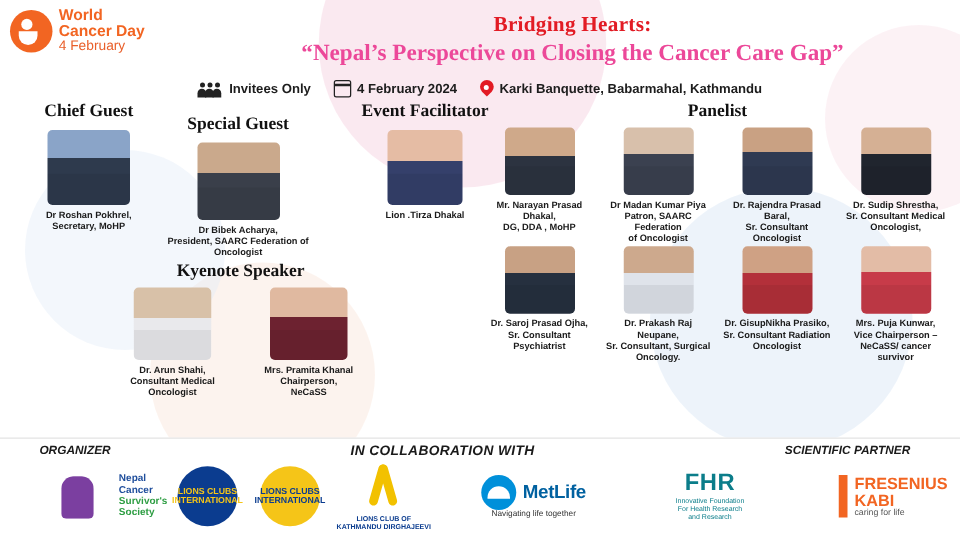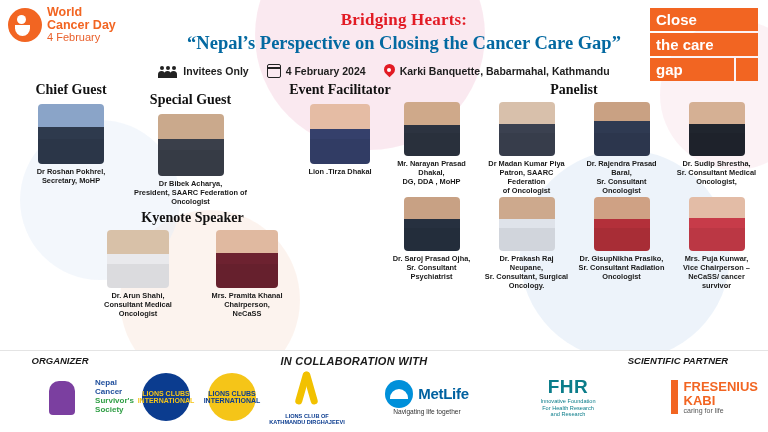--- a/index.html
+++ b/index.html
@@ -26,21 +26,21 @@
   .wcd-mark { width: 34px; height: 34px; border-radius: 50%; background: #f26522; position: relative; flex: 0 0 34px;}
   .wcd-mark::before { content:""; position:absolute; left:9px; top:7px; width:9px; height:9px; border-radius:50%; background:#fff; }
   .wcd-mark::after { content:""; position:absolute; left:7px; top:17px; width:15px; height:11px; border-radius: 0 0 8px 8px; background:#fff; }
   .wcd-text { line-height: 1.05; }
   .wcd-text .l1 { font-size: 12.5px; font-weight: bold; color: #f26522; }
   .wcd-text .l2 { font-size: 12.5px; font-weight: bold; color: #f26522; }
   .wcd-text .l3 { font-size: 11px; color: #e95f2a; }
 
   .title-block { flex: 1; text-align: center; padding-top: 4px; }
   .title-1 { font-family: "Liberation Serif", serif; font-weight: bold; font-size: 17px; color: #e21b24; letter-spacing: .2px; }
-  .title-2 { font-family: "Liberation Serif", serif; font-weight: bold; font-size: 18.5px; color: #0369a1; margin-top: 3px; }
+  .title-2 { font-family: "Liberation Serif", serif; font-weight: bold; font-size: 18.5px; color: #ec4899; margin-top: 3px; }
 
   .ctc-logo { width: 108px; flex: 0 0 108px; display: flex; flex-direction: column; gap: 2px; align-items: stretch; padding-top: 2px; }
   .ctc-row { display: flex; gap: 2px; }
   .ctc-box { background: #f26522; color: #fff; font-weight: bold; font-size: 15px; line-height: 1; padding: 4px 6px; }
   .ctc-box.wide { flex: 1; }
   .ctc-pad { background: #f26522; flex: 0 0 22px; }
 
   
   .infobar { display: flex; justify-content: center; align-items: center; gap: 18px; font-size: 10.5px; font-weight: bold; color: #1d1d1d; margin-top: 2px; }
   .info-item { display: flex; align-items: center; gap: 5px; }
@@ -135,32 +135,20 @@
         <div class="l2">Cancer Day</div>
         <div class="l3">4 February</div>
       </div>
     </div>
 
     <div class="title-block">
       <div class="title-1">Bridging Hearts:</div>
       <div class="title-2">“Nepal’s Perspective on Closing the Cancer Care Gap”</div>
     </div>
 
-    <div class="ctc-logo">
-      <div class="ctc-row">
-          <div class="ctc-box wide">Close</div>
-        </div>
-      <div class="ctc-row">
-          <div class="ctc-box wide">the care</div>
-        </div>
-      <div class="ctc-row">
-          <div class="ctc-box wide">gap</div>
-          <div class="ctc-pad"></div>
-        </div>
-    </div>
   </div>
 
   <div class="infobar">
     <div class="info-item">
       <span class="ic ic-people">
           <span class="p1"></span>
           <span class="p2"></span>
           <span class="p3"></span>
         </span>
       <span>Invitees Only</span>

